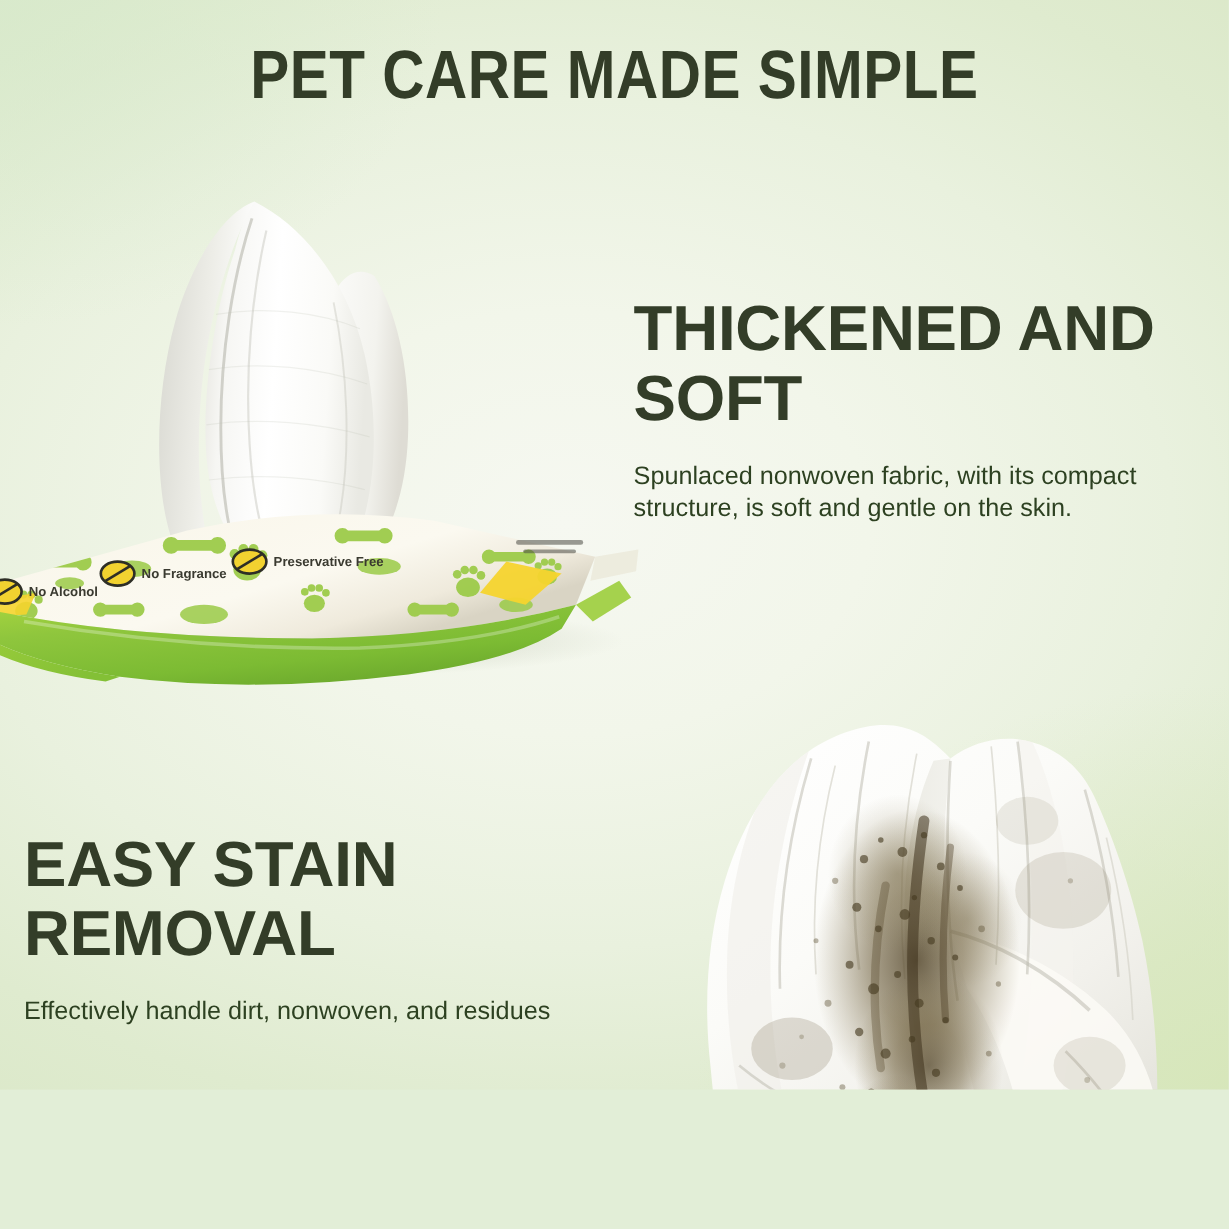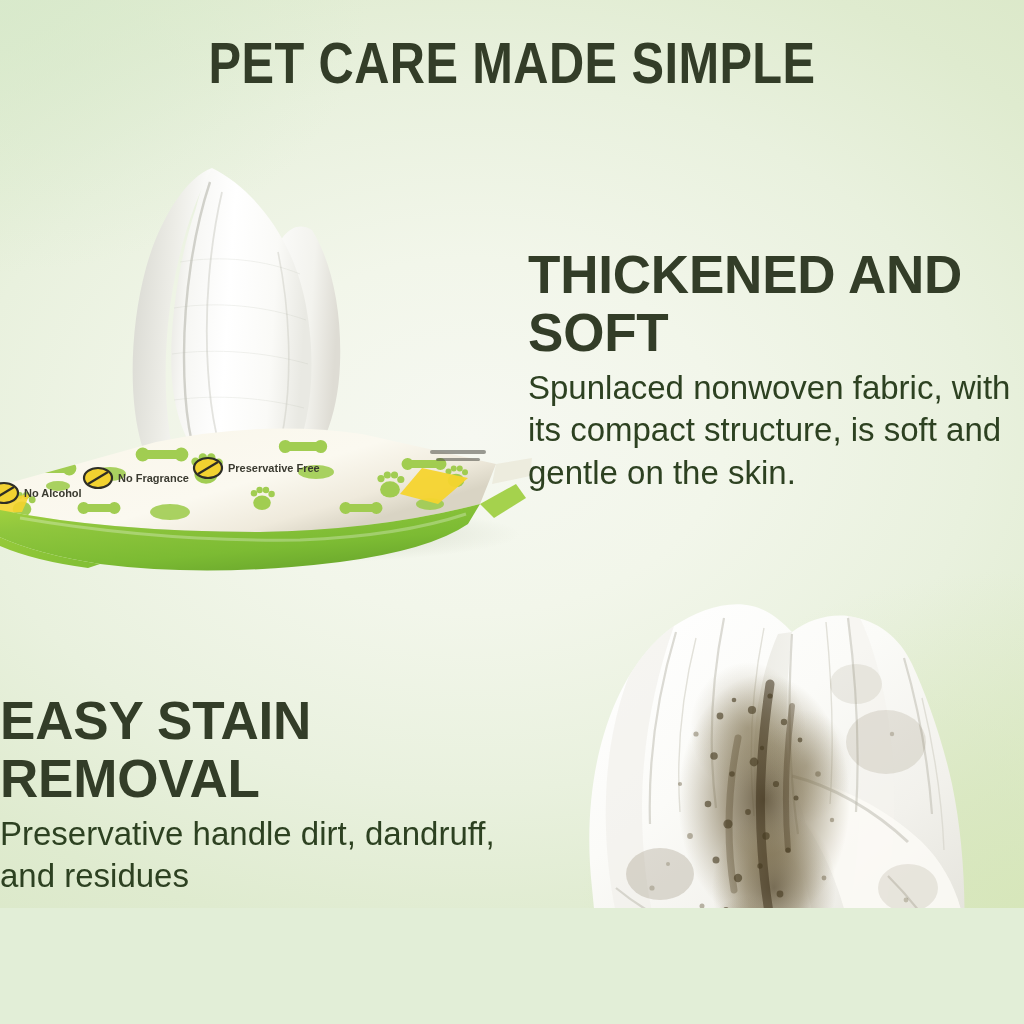--- a/index.html
+++ b/index.html
@@ -63,29 +63,29 @@
   }
   .block h2 {
     margin: 0;
     font-size: 53px;
     line-height: 1.09;
     font-weight: 700;
     letter-spacing: -0.2px;
     color: #333d28;
   }
   .block p {
-    margin: 5px 0 0 0;
-    font-size: 33px;
+    margin: 21px 0 0 0;
+    font-size: 21px;
     line-height: 1.30;
     font-weight: 400;
     color: #2d4121;
   }
 
   #block-soft  { top: 246px; left: 528px; width: 492px; }
-  #block-stain { top: 692px; left:  0; width: 530px; }
+  #block-stain { top: 692px; left:  20px; width: 530px; }
 
   
   #package-photo {
     position: absolute;
     left: -40px;
     top: 112px;
     width: 600px;
     height: 460px;
     z-index: 4;
   }
@@ -284,21 +284,21 @@
     </svg>
   </div>
 
   <div class="block" id="block-soft">
     <h2>THICKENED AND SOFT</h2>
     <p>Spunlaced nonwoven fabric, with its compact structure, is soft and gentle on the skin.</p>
   </div>
 
   <div class="block" id="block-stain">
     <h2>EASY STAIN REMOVAL</h2>
-    <p>Preservative handle dirt, dandruff, and residues</p>
+    <p>Effectively handle dirt, nonwoven, and residues</p>
   </div>
 
   <div id="dirty-wipe-photo">
     <svg viewBox="0 0 440 400" xmlns="http://www.w3.org/2000/svg">
       <defs>
         <linearGradient id="gCloth" x1="0.1" y1="0" x2="0.9" y2="1">
           <stop offset="0%" stop-color="#ffffff"></stop>
           <stop offset="38%" stop-color="#fbfbf8"></stop>
           <stop offset="70%" stop-color="#f2f1ec"></stop>
           <stop offset="100%" stop-color="#e3e2da"></stop>

